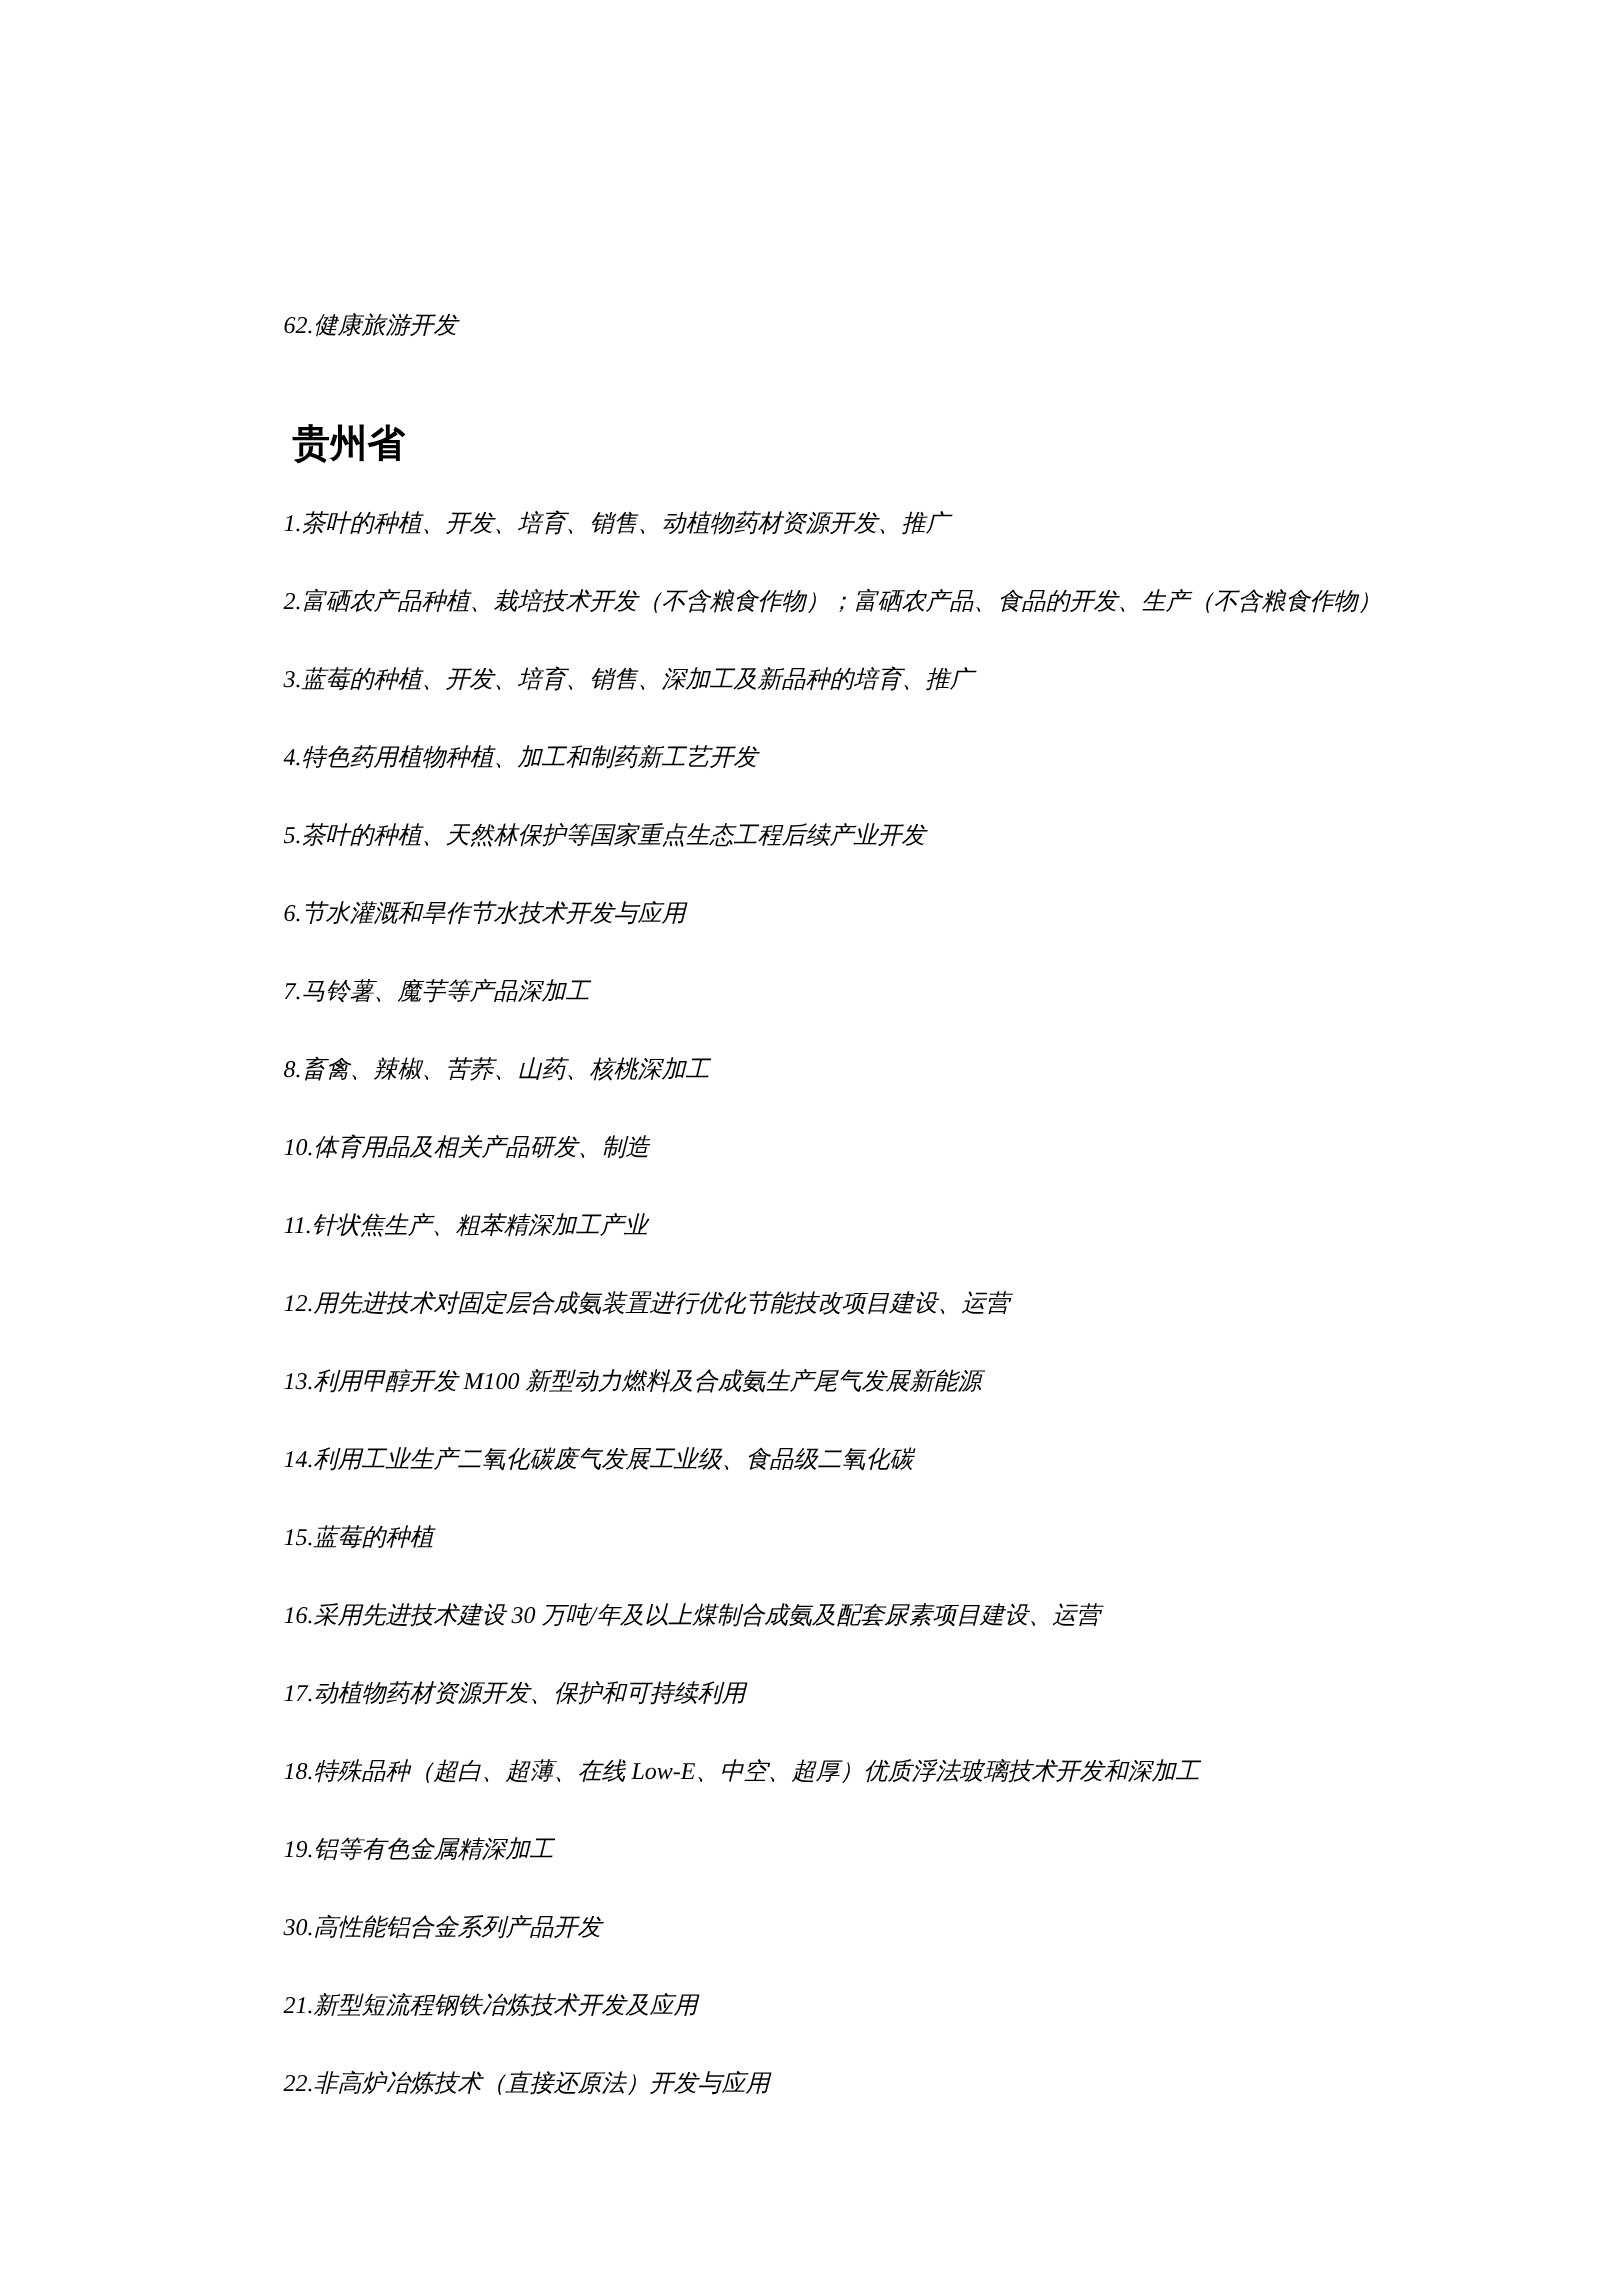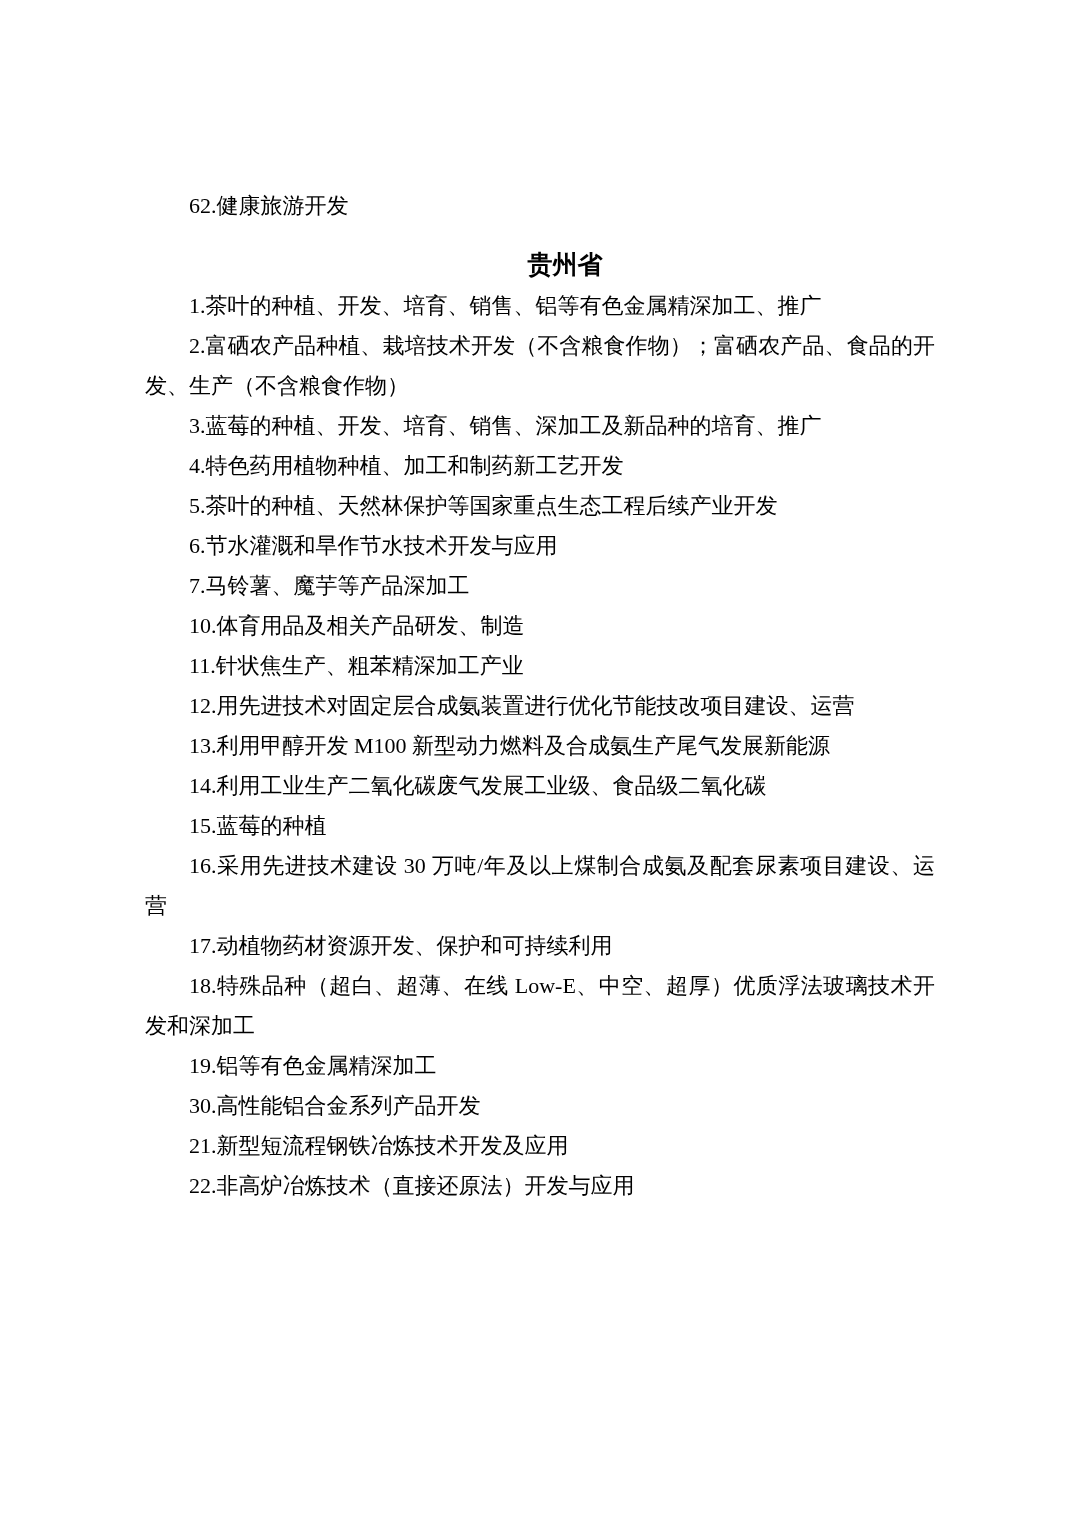--- a/index.html
+++ b/index.html
@@ -13,56 +13,57 @@
     width: 1074px;
     height: 1520px;
     margin: 0 auto;
     background: #ffffff;
     color: #000000;
     padding: 186px 139px 40px 145px;
     overflow: hidden;
     font-family: "Liberation Serif", "DejaVu Serif", serif;
   }
   .doc-line {
-    margin: 0;
-    font-size: 22px;
+    margin: 12px;
+    font-size: 16px;
     line-height: 40px;
     text-indent: 2em;
     text-align: justify;
     text-justify: inter-ideograph;
     word-break: break-all;
+    font-style: italic;
   }
   .section-heading {
-    margin: 16px 0 0 0;
+    margin: 36px 0 0 0;
     font-size: 25px;
     line-height: 44px;
     font-weight: bold;
     text-indent: 2em;
     font-family: "Liberation Sans", "DejaVu Sans", sans-serif;
     color: #000000;
-    text-align: center;
   }
   .item-number, .item-text { font: inherit; }
 </style>
 </head>
 <body>
 
 <div class="page">
   <div id="intro-list">
       <p class="doc-line"><span class="item-number">62.</span><span class="item-text">健康旅游开发</span></p>
     </div>
   <h2 class="section-heading">贵州省</h2>
   <div id="section-list">
-      <p class="doc-line"><span class="item-number">1.</span><span class="item-text">茶叶的种植、开发、培育、销售、铝等有色金属精深加工、推广</span></p>
+      <p class="doc-line"><span class="item-number">1.</span><span class="item-text">茶叶的种植、开发、培育、销售、动植物药材资源开发、推广</span></p>
       <p class="doc-line"><span class="item-number">2.</span><span class="item-text">富硒农产品种植、栽培技术开发（不含粮食作物）；富硒农产品、食品的开发、生产（不含粮食作物）</span></p>
       <p class="doc-line"><span class="item-number">3.</span><span class="item-text">蓝莓的种植、开发、培育、销售、深加工及新品种的培育、推广</span></p>
       <p class="doc-line"><span class="item-number">4.</span><span class="item-text">特色药用植物种植、加工和制药新工艺开发</span></p>
       <p class="doc-line"><span class="item-number">5.</span><span class="item-text">茶叶的种植、天然林保护等国家重点生态工程后续产业开发</span></p>
       <p class="doc-line"><span class="item-number">6.</span><span class="item-text">节水灌溉和旱作节水技术开发与应用</span></p>
       <p class="doc-line"><span class="item-number">7.</span><span class="item-text">马铃薯、魔芋等产品深加工</span></p>
+      <p class="doc-line"><span class="item-number">8.</span><span class="item-text">畜禽、辣椒、苦荞、山药、核桃深加工</span></p>
       <p class="doc-line"><span class="item-number">10.</span><span class="item-text">体育用品及相关产品研发、制造</span></p>
       <p class="doc-line"><span class="item-number">11.</span><span class="item-text">针状焦生产、粗苯精深加工产业</span></p>
       <p class="doc-line"><span class="item-number">12.</span><span class="item-text">用先进技术对固定层合成氨装置进行优化节能技改项目建设、运营</span></p>
       <p class="doc-line"><span class="item-number">13.</span><span class="item-text">利用甲醇开发 M100 新型动力燃料及合成氨生产尾气发展新能源</span></p>
       <p class="doc-line"><span class="item-number">14.</span><span class="item-text">利用工业生产二氧化碳废气发展工业级、食品级二氧化碳</span></p>
       <p class="doc-line"><span class="item-number">15.</span><span class="item-text">蓝莓的种植</span></p>
       <p class="doc-line"><span class="item-number">16.</span><span class="item-text">采用先进技术建设 30 万吨/年及以上煤制合成氨及配套尿素项目建设、运营</span></p>
       <p class="doc-line"><span class="item-number">17.</span><span class="item-text">动植物药材资源开发、保护和可持续利用</span></p>
       <p class="doc-line"><span class="item-number">18.</span><span class="item-text">特殊品种（超白、超薄、在线 Low-E、中空、超厚）优质浮法玻璃技术开发和深加工</span></p>
       <p class="doc-line"><span class="item-number">19.</span><span class="item-text">铝等有色金属精深加工</span></p>

